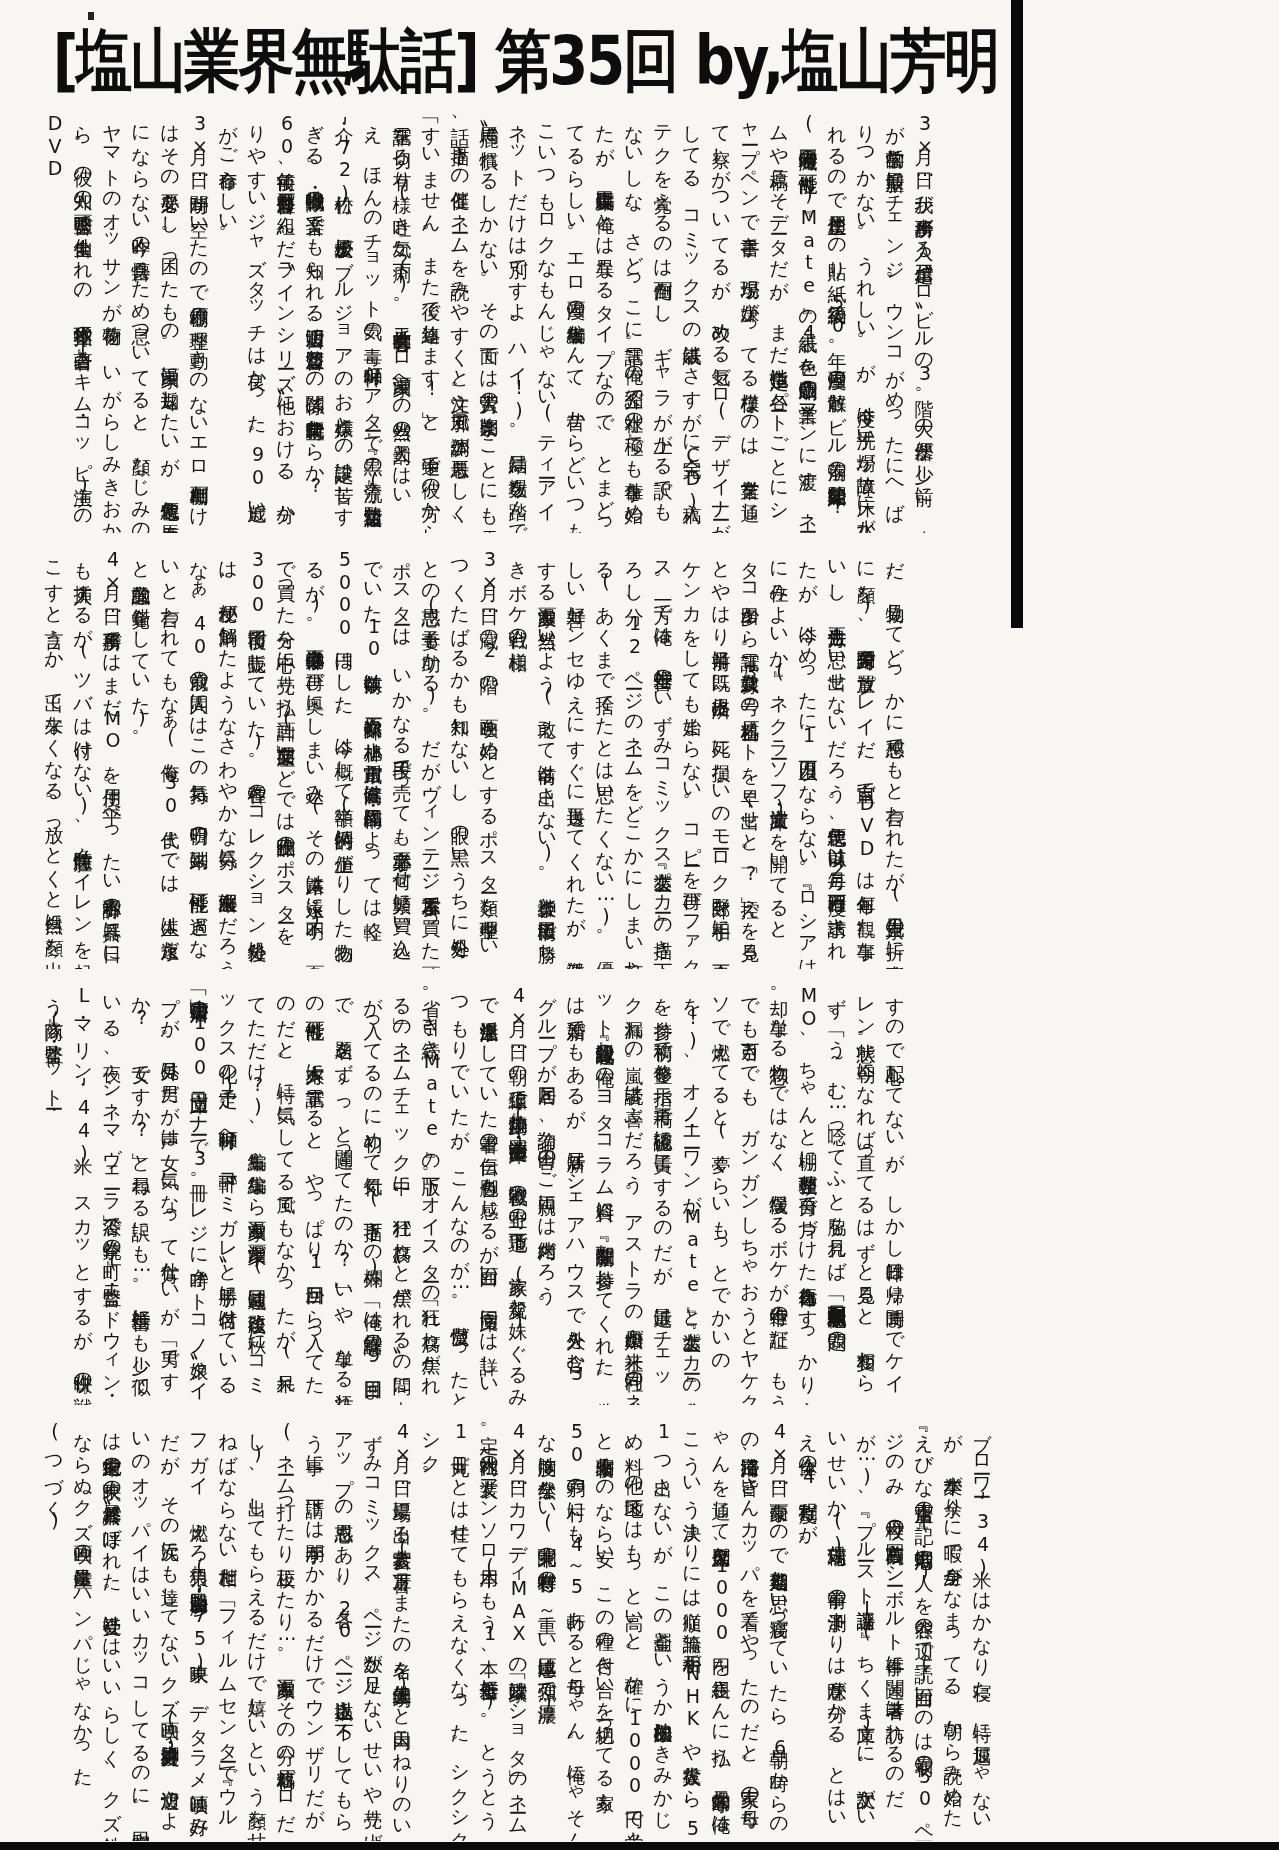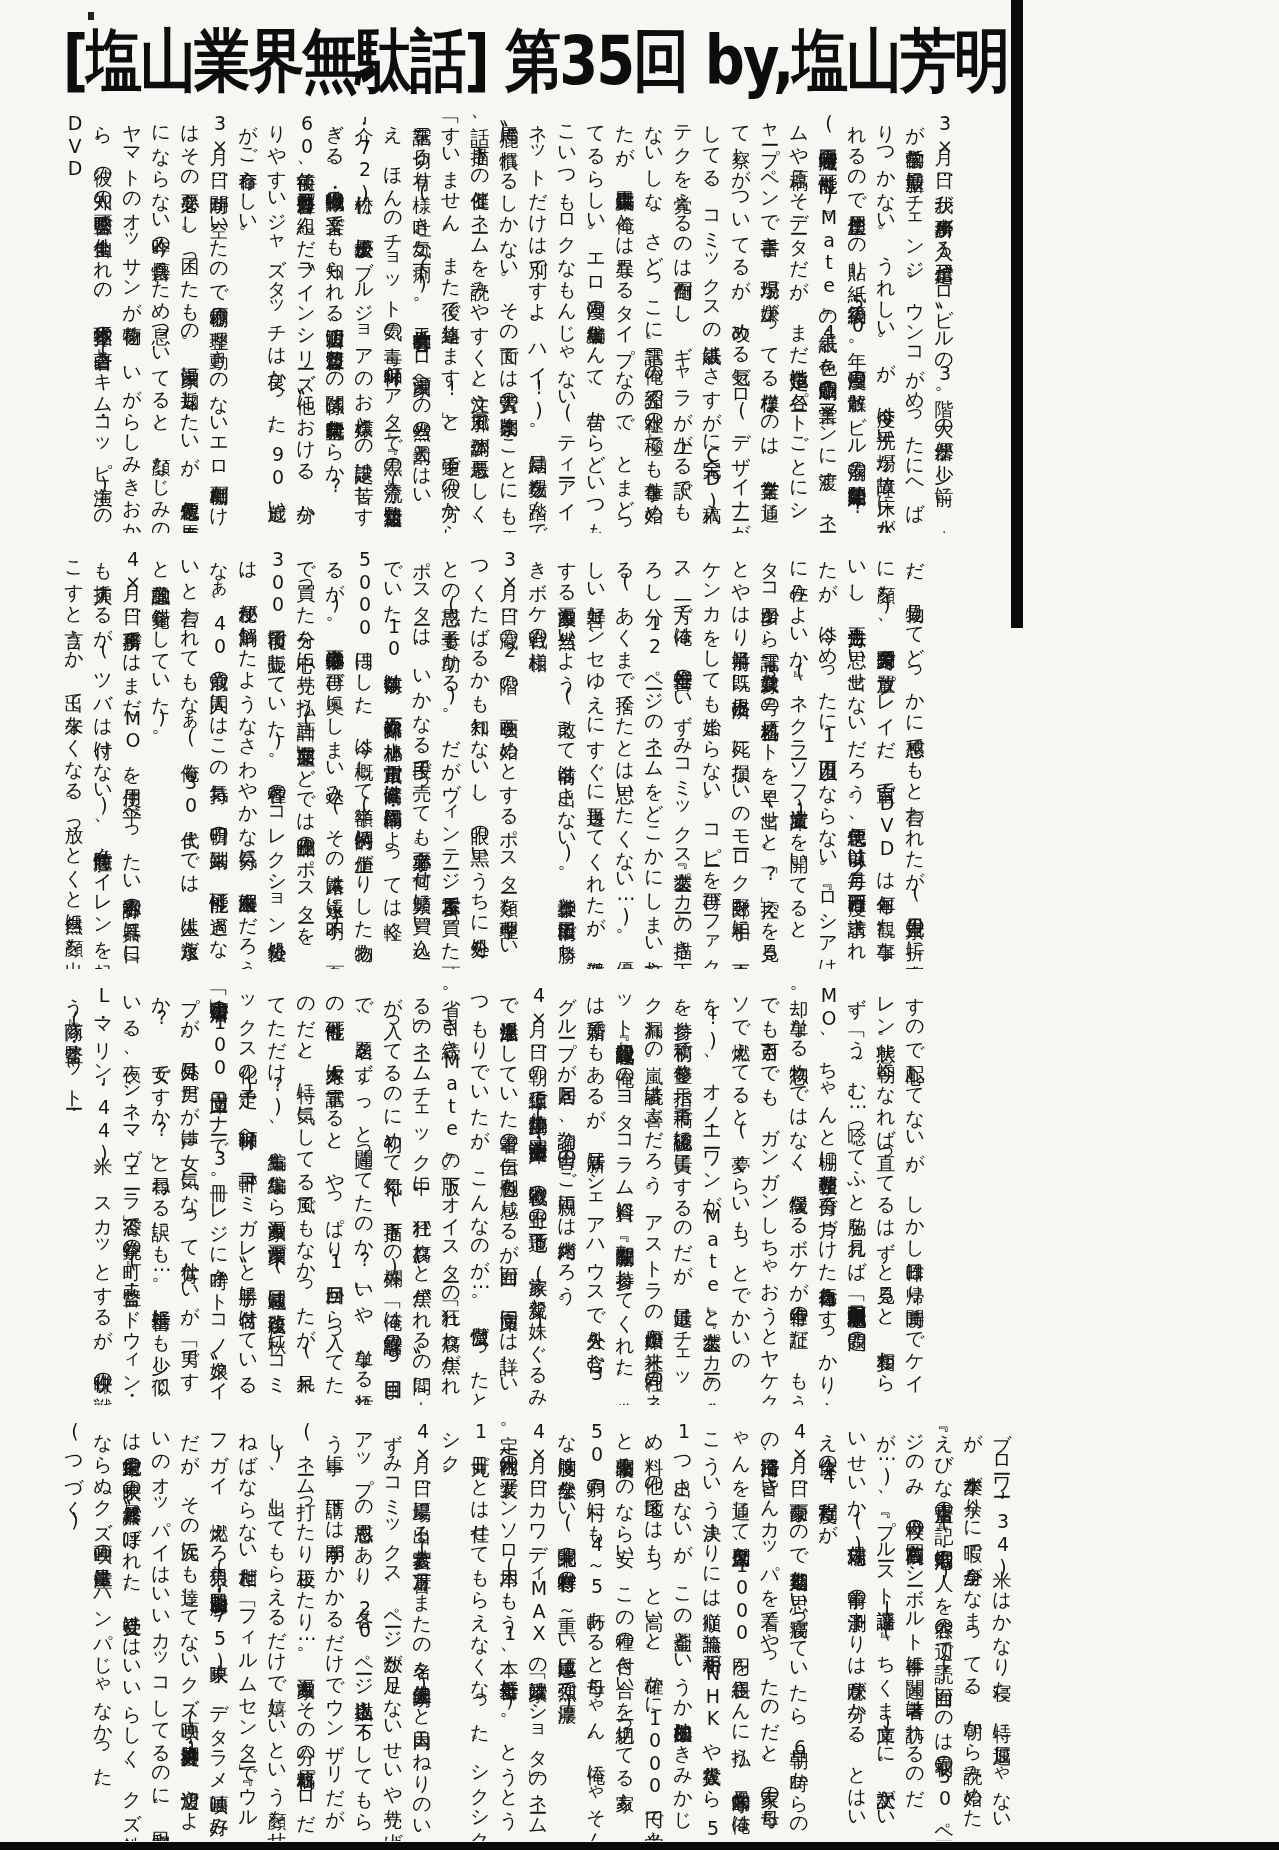--- a/index.html
+++ b/index.html
@@ -8,21 +8,21 @@
     background:#f7f6f2;
     font-family:"DejaVu Sans","Liberation Sans",sans-serif;
     color:#1b1b1b;
     overflow:hidden;
     position:relative;
   }
   .page{
     position:relative;
     width:1025px;height:1850px;
     box-sizing:border-box;
-    padding:16px 30px 0 60px;
+    padding:16px 30px 0 40px;
   }
   .title{
     margin:0 10px 0 26px;
     height:96px;
     display:flex;align-items:center;justify-content:center;
     font-size:56px;
     font-weight:bold;
     letter-spacing:-2px;
     white-space:nowrap;
     transform:scaleY(1.22);

